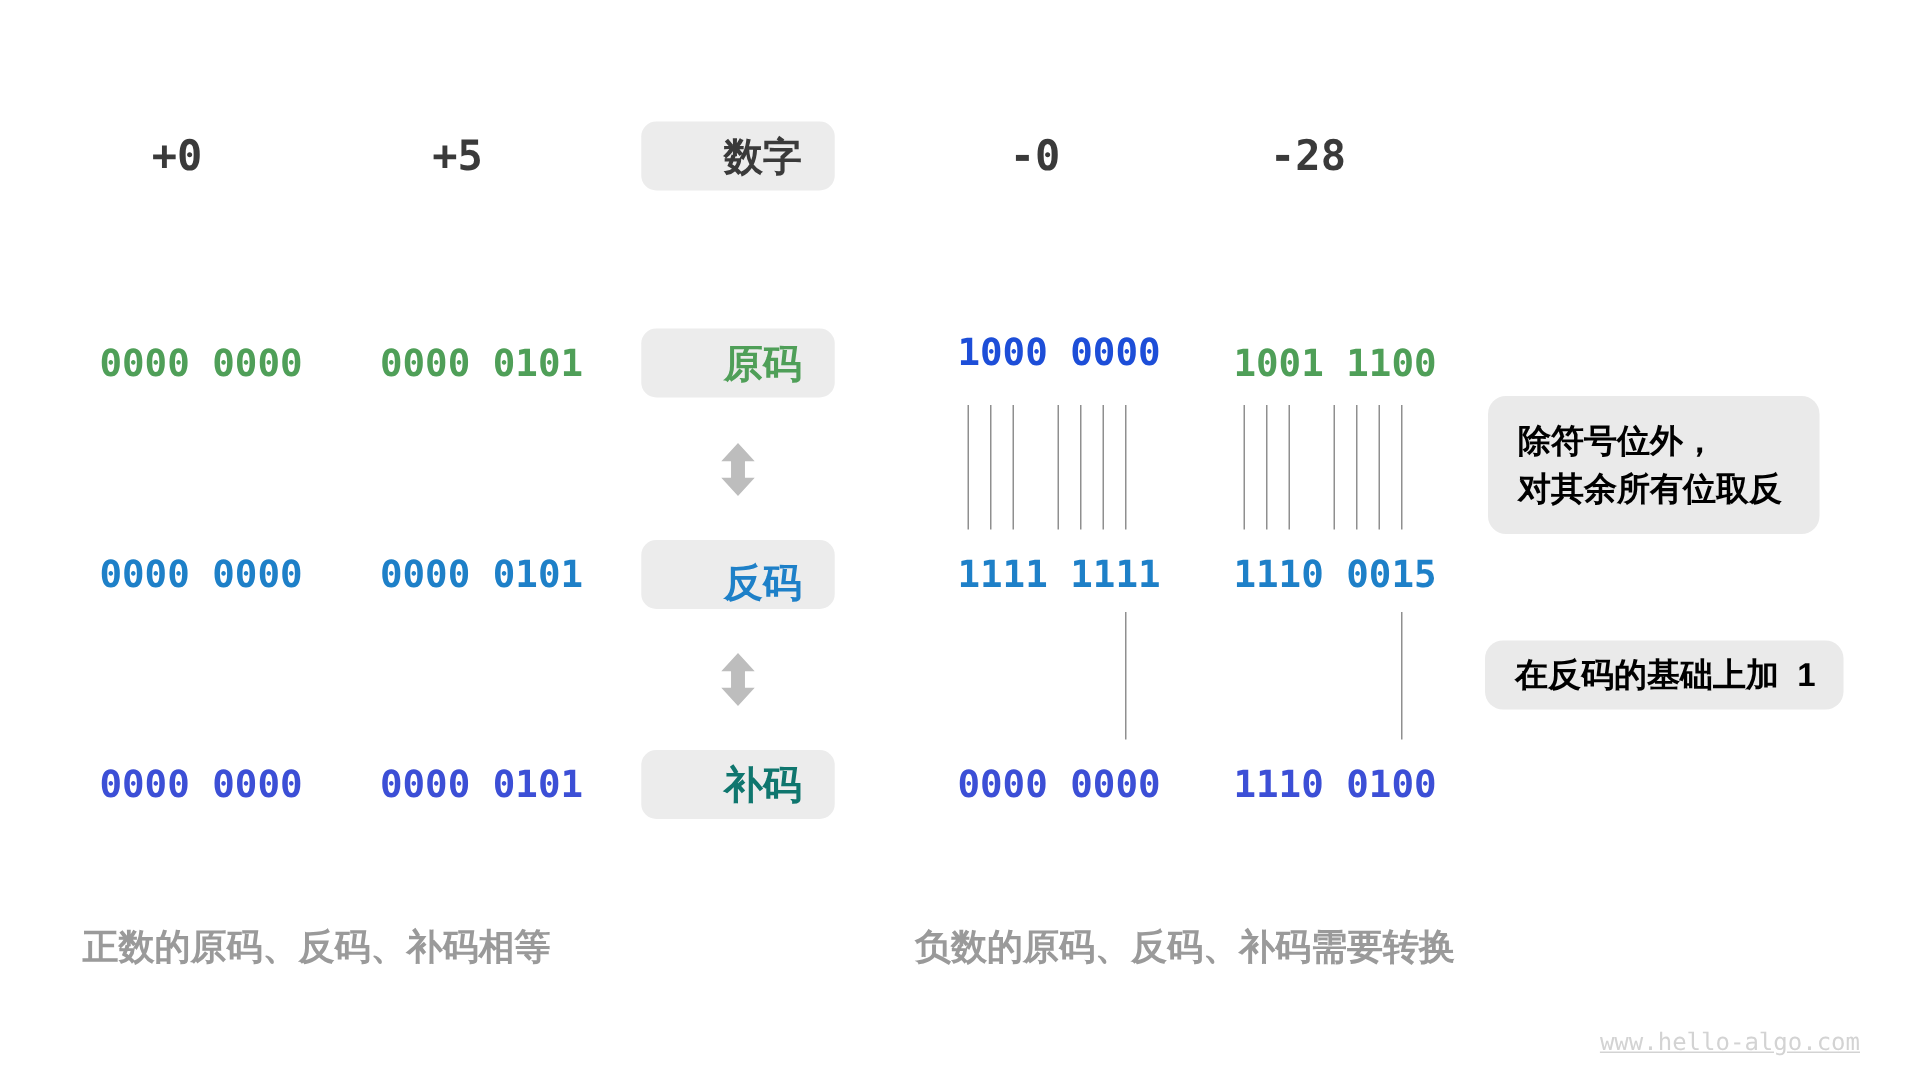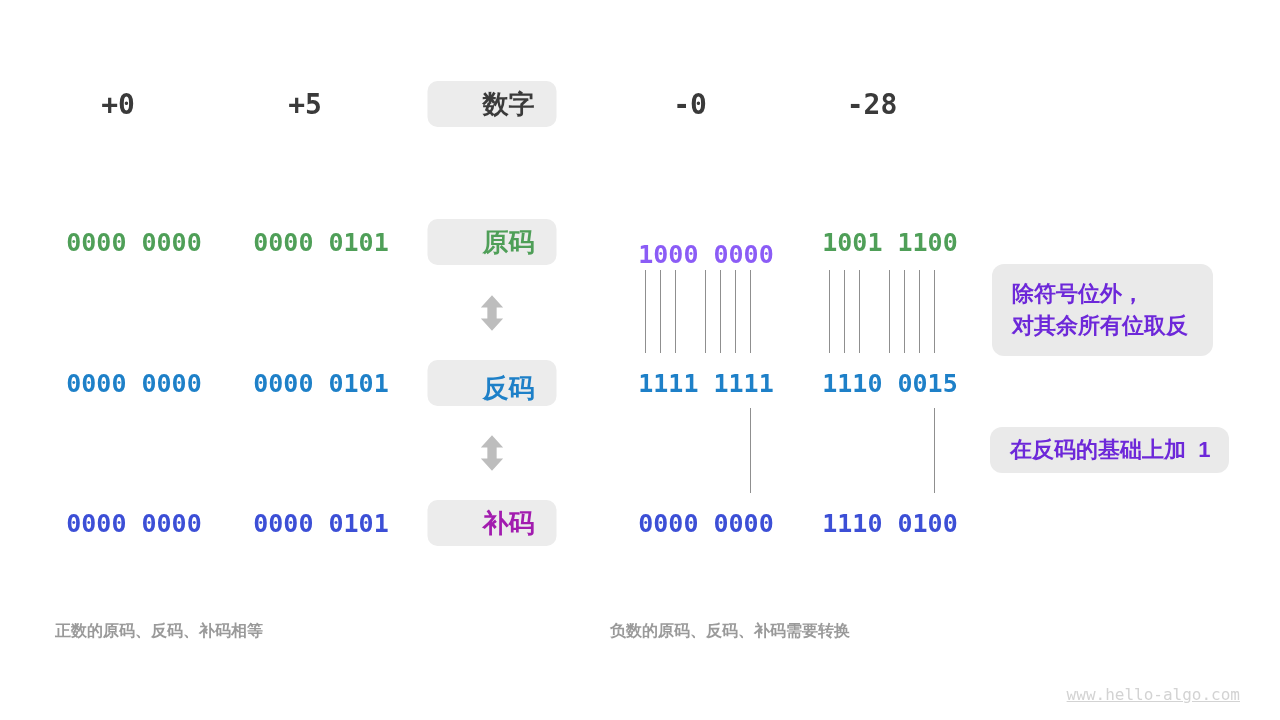--- a/index.html
+++ b/index.html
@@ -17,28 +17,28 @@
   .chip{
     position:absolute;transform:translate(-50%,-50%);
     width:96px;height:46px;border-radius:10px;
     background:#ececec;display:flex;align-items:center;justify-content:center;
     font-size:26px;font-weight:700;color:#3a3a3a;padding-left:33px;
   }
   .arrow{position:absolute;transform:translate(-50%,-50%);width:26px;height:40px;}
   .vline{position:absolute;width:1px;background:#8f8f8f;}
   .note{
     position:absolute;background:#eaeaea;border-radius:12px;
-    color:#6d28d9;font-weight:700;font-size:22px;line-height:1.45;
+    color:#000000;font-weight:700;font-size:22px;line-height:1.45;
     display:flex;flex-direction:column;justify-content:center;
     padding:0 20px;box-sizing:border-box;
   }
   .note div{white-space:pre;}
   .caption{
     position:absolute;transform:translateY(-50%);
-    color:#9a9a9a;font-weight:700;font-size:16px;white-space:nowrap;
+    color:#9a9a9a;font-weight:700;font-size:24px;white-space:nowrap;
   }
   .watermark{
     position:absolute;right:40px;bottom:16px;
     font-family:"DejaVu Sans Mono",monospace;
     font-size:16px;color:#d3d3d3;text-decoration:underline;
   }
 </style>
 </head>
 <body>
 
@@ -50,42 +50,42 @@
     <span>数字</span>
   </div>
   <div class="abs num header-num" style="left:690px;top:104px">-0</div>
   <div class="abs num header-num" style="left:872px;top:104px">-28</div>
 
   <div class="abs num binary" style="left: 118px; top: 242px; color: rgb(79, 159, 88);">0000 0000</div>
   <div class="abs num binary" style="left: 305px; top: 242px; color: rgb(79, 159, 88);">0000 0101</div>
   <div class="chip" style="left: 492px; top: 242px; color: rgb(79, 159, 88);">
     <span>原码</span>
   </div>
-  <div class="abs num binary" style="left: 690px; top: 254px; color: #8b5cf6;">1000 0000</div>
+  <div class="abs num binary" style="left: 690px; top: 235px; color: #1d4ed8;">1000 0000</div>
   <div class="abs num binary" style="left: 874px; top: 242px; color: rgb(79, 159, 88);">1001 1100</div>
 
   <svg class="arrow" style="left:492px;top:313px" viewBox="0 0 28 40">
     <path class="arrow-path" d="M14 1 L26 14 L19 14 L19 26 L26 26 L14 39 L2 26 L9 26 L9 14 L2 14 Z" fill="#bdbdbd"></path>
   </svg>
 
   <div class="abs num binary" style="left: 118px; top: 383px; color: rgb(30, 128, 200);">0000 0000</div>
   <div class="abs num binary" style="left: 305px; top: 383px; color: rgb(30, 128, 200);">0000 0101</div>
   <div class="chip" style="left: 492px; top: 383px; color: rgb(30, 128, 200); align-items: flex-end;">
     <span>反码</span>
   </div>
   <div class="abs num binary" style="left: 690px; top: 383px; color: rgb(30, 128, 200);">1111 1111</div>
   <div class="abs num binary" style="left: 874px; top: 383px; color: rgb(30, 128, 200);">1110 0015</div>
 
   <svg class="arrow" style="left:492px;top:453px" viewBox="0 0 28 40">
     <path class="arrow-path" d="M14 1 L26 14 L19 14 L19 26 L26 26 L14 39 L2 26 L9 26 L9 14 L2 14 Z" fill="#bdbdbd"></path>
   </svg>
 
   <div class="abs num binary" style="left: 118px; top: 523px; color: rgb(60, 79, 214);">0000 0000</div>
   <div class="abs num binary" style="left: 305px; top: 523px; color: rgb(60, 79, 214);">0000 0101</div>
-  <div class="chip" style="left: 492px; top: 523px; color: #a21caf;">
+  <div class="chip" style="left: 492px; top: 523px; color: #0f766e;">
     <span>补码</span>
   </div>
   <div class="abs num binary" style="left: 690px; top: 523px; color: rgb(60, 79, 214);">0000 0000</div>
   <div class="abs num binary" style="left: 874px; top: 523px; color: rgb(60, 79, 214);">1110 0100</div>
 
   <div id="connectors">
       <div class="vline" style="left: 644.85px; top: 270px; height: 83px; background: rgb(143, 143, 143);"></div>
       <div class="vline" style="left: 659.9px; top: 270px; height: 83px; background: rgb(143, 143, 143);"></div>
       <div class="vline" style="left: 674.95px; top: 270px; height: 83px; background: rgb(143, 143, 143);"></div>
       <div class="vline" style="left: 705.05px; top: 270px; height: 83px; background: rgb(143, 143, 143);"></div>

